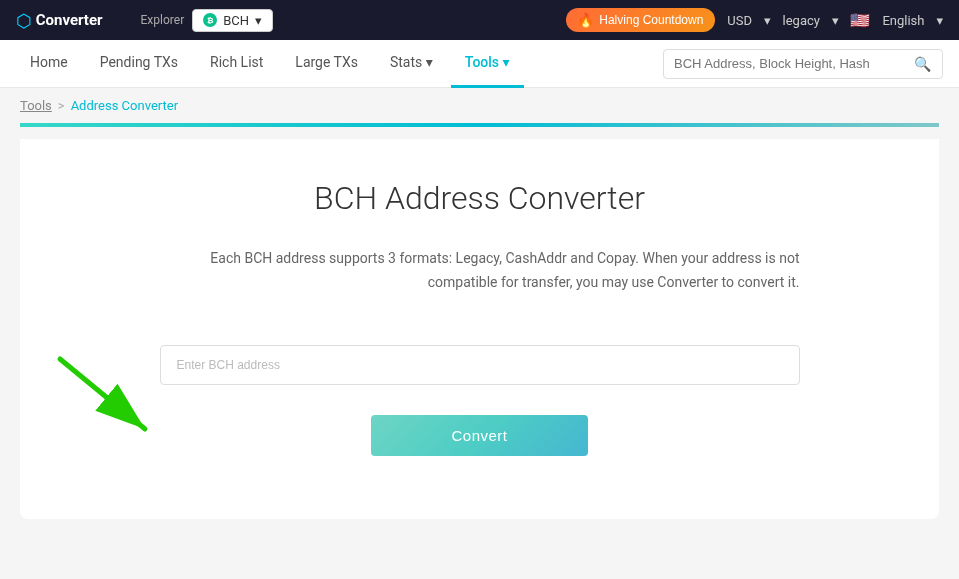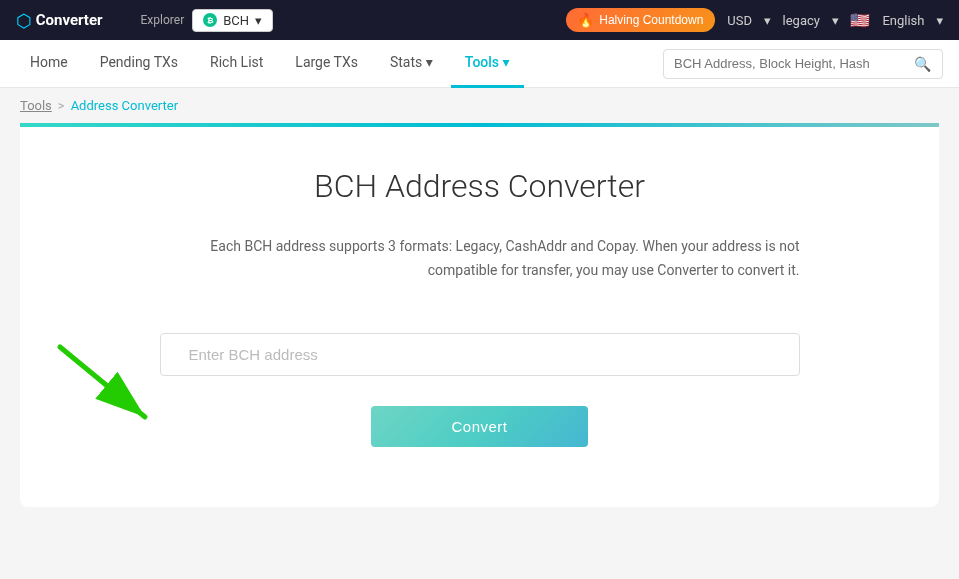--- a/index.html
+++ b/index.html
@@ -120,21 +120,21 @@
     
     .accent-bar {
       height: 4px;
       background: linear-gradient(to right, #36d7c7, #00bcd4, #7ec8c8);
       margin: 0 20px;
     }
 
     
     .main-card {
       background: white;
-      margin: 0 20px 20px 20px;
+      margin: 12px 20px 20px 20px;
       border-radius: 0 0 8px 8px;
       padding: 40px 60px 60px 60px;
       position: relative;
       min-height: 380px;
     }
 
     .page-title {
       text-align: center;
       font-size: 32px;
       font-weight: 300;
@@ -153,22 +153,22 @@
 
     
     .input-section {
       max-width: 640px;
       margin: 0 auto;
     }
     .bch-input {
       width: 100%;
       border: 1px solid #ddd;
       border-radius: 4px;
-      padding: 12px 28px;
-      font-size: 15px;
+      padding: 12px 16px;
+      font-size: 12px;
       color: #333;
       outline: none;
       background: white;
     }
     .bch-input::placeholder { color: #bbb; }
 
     .convert-btn {
       display: block;
       margin: 30px auto 0 auto;
       background: linear-gradient(135deg, #6dd5c5, #4ecdc4, #45b7d1);

